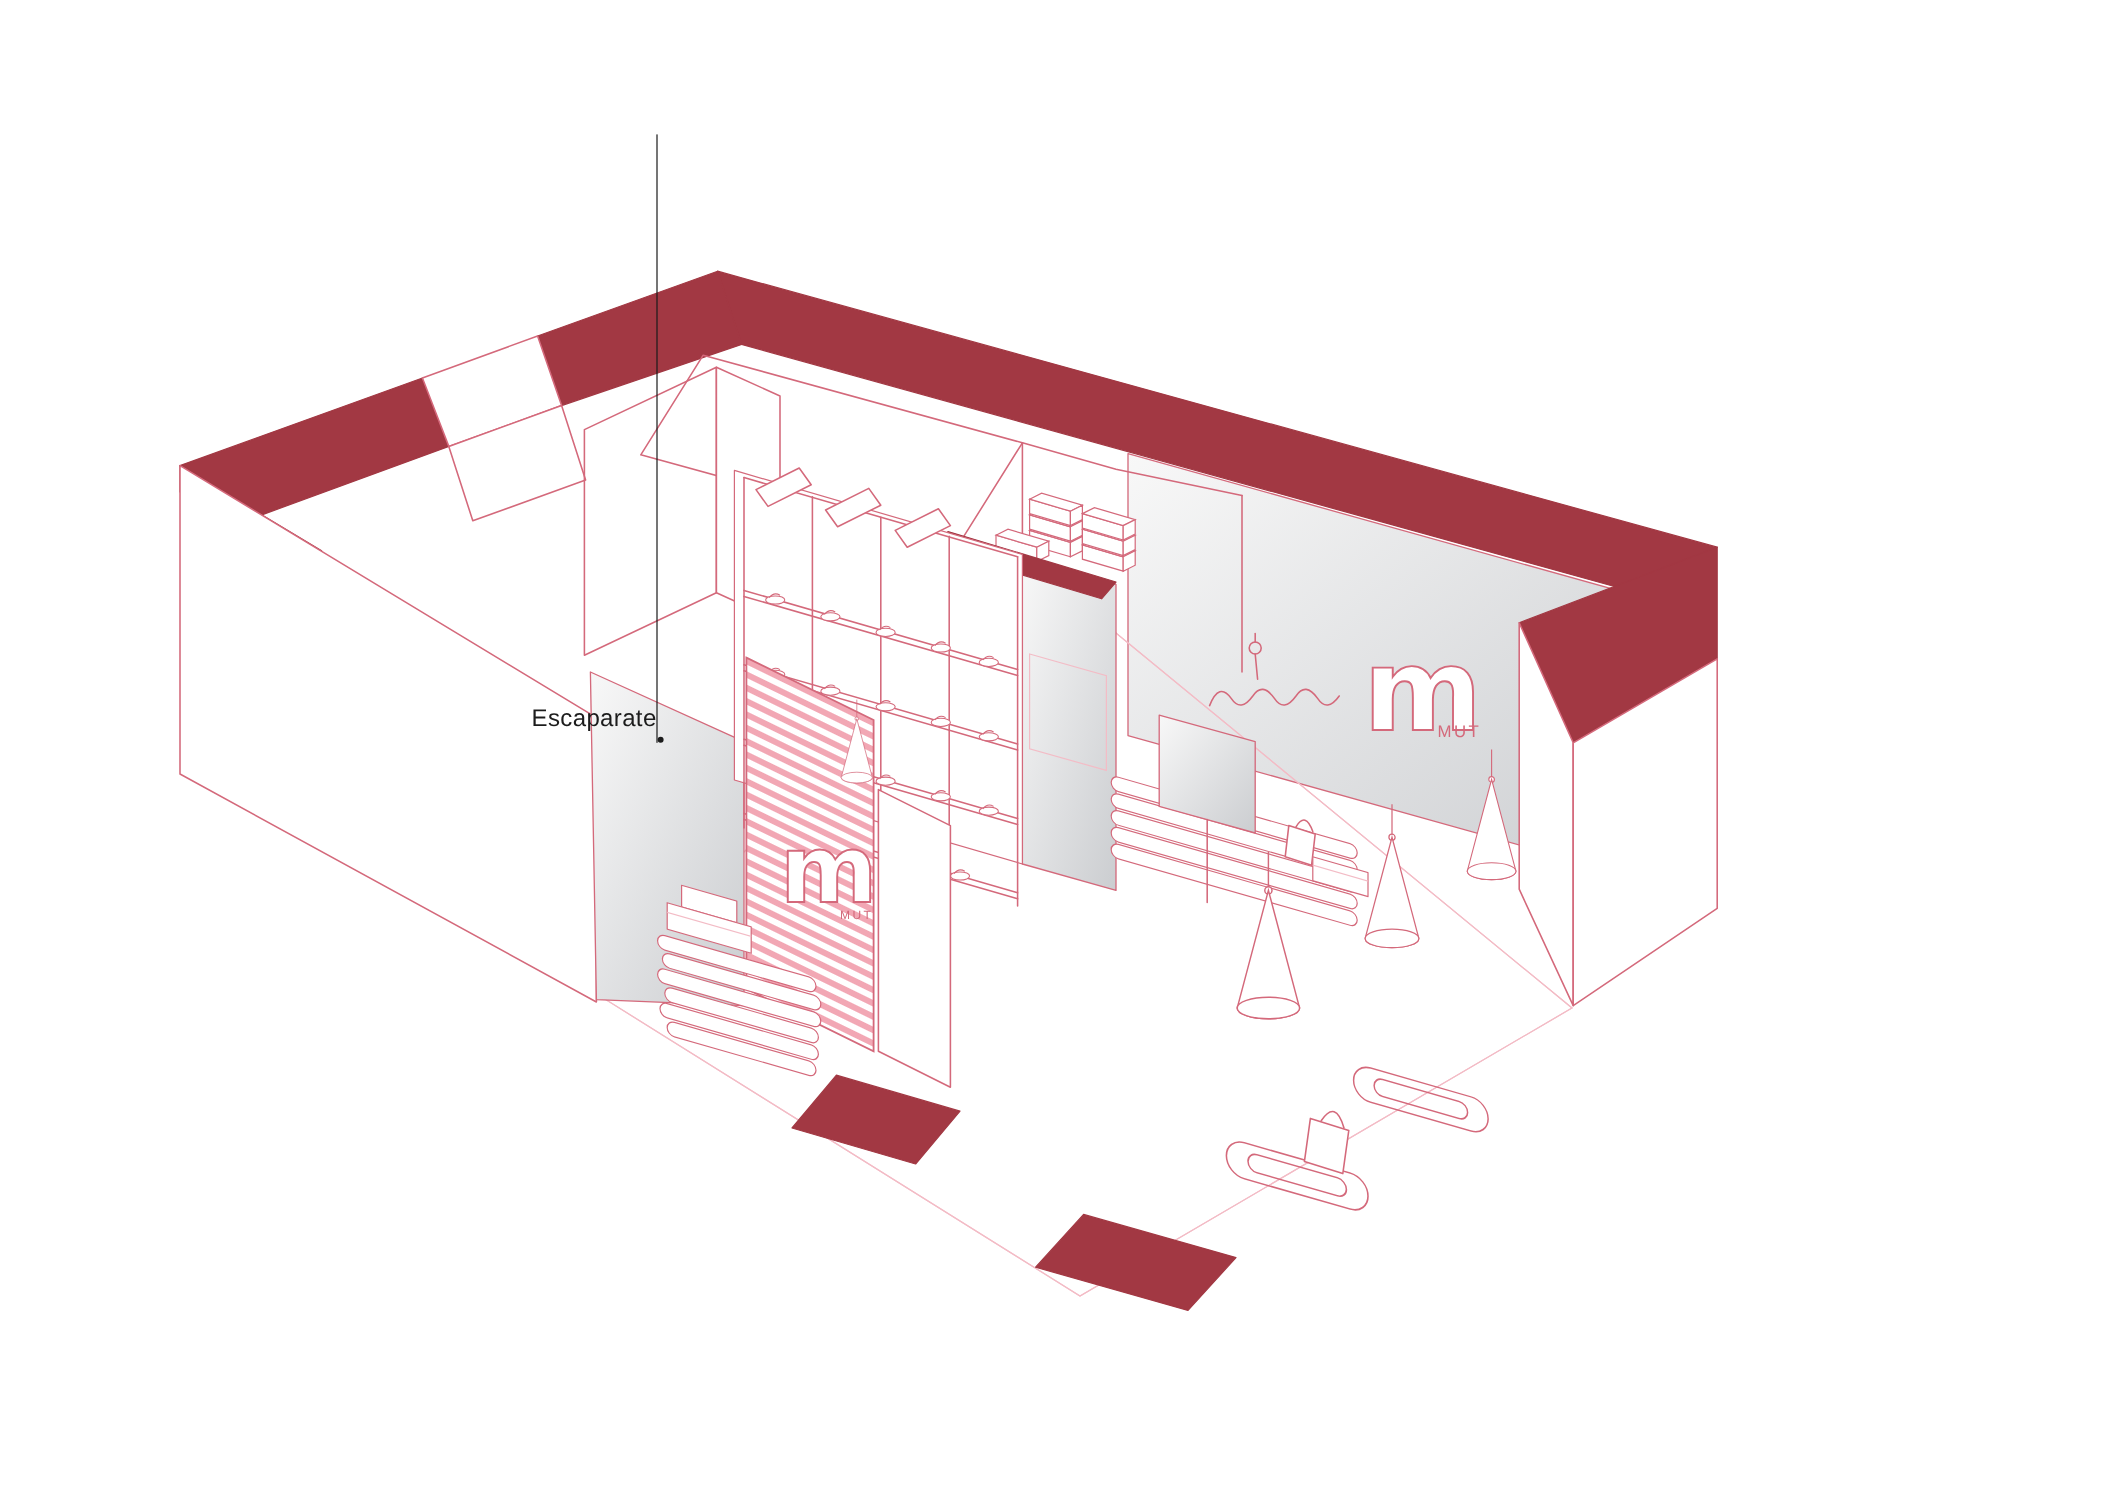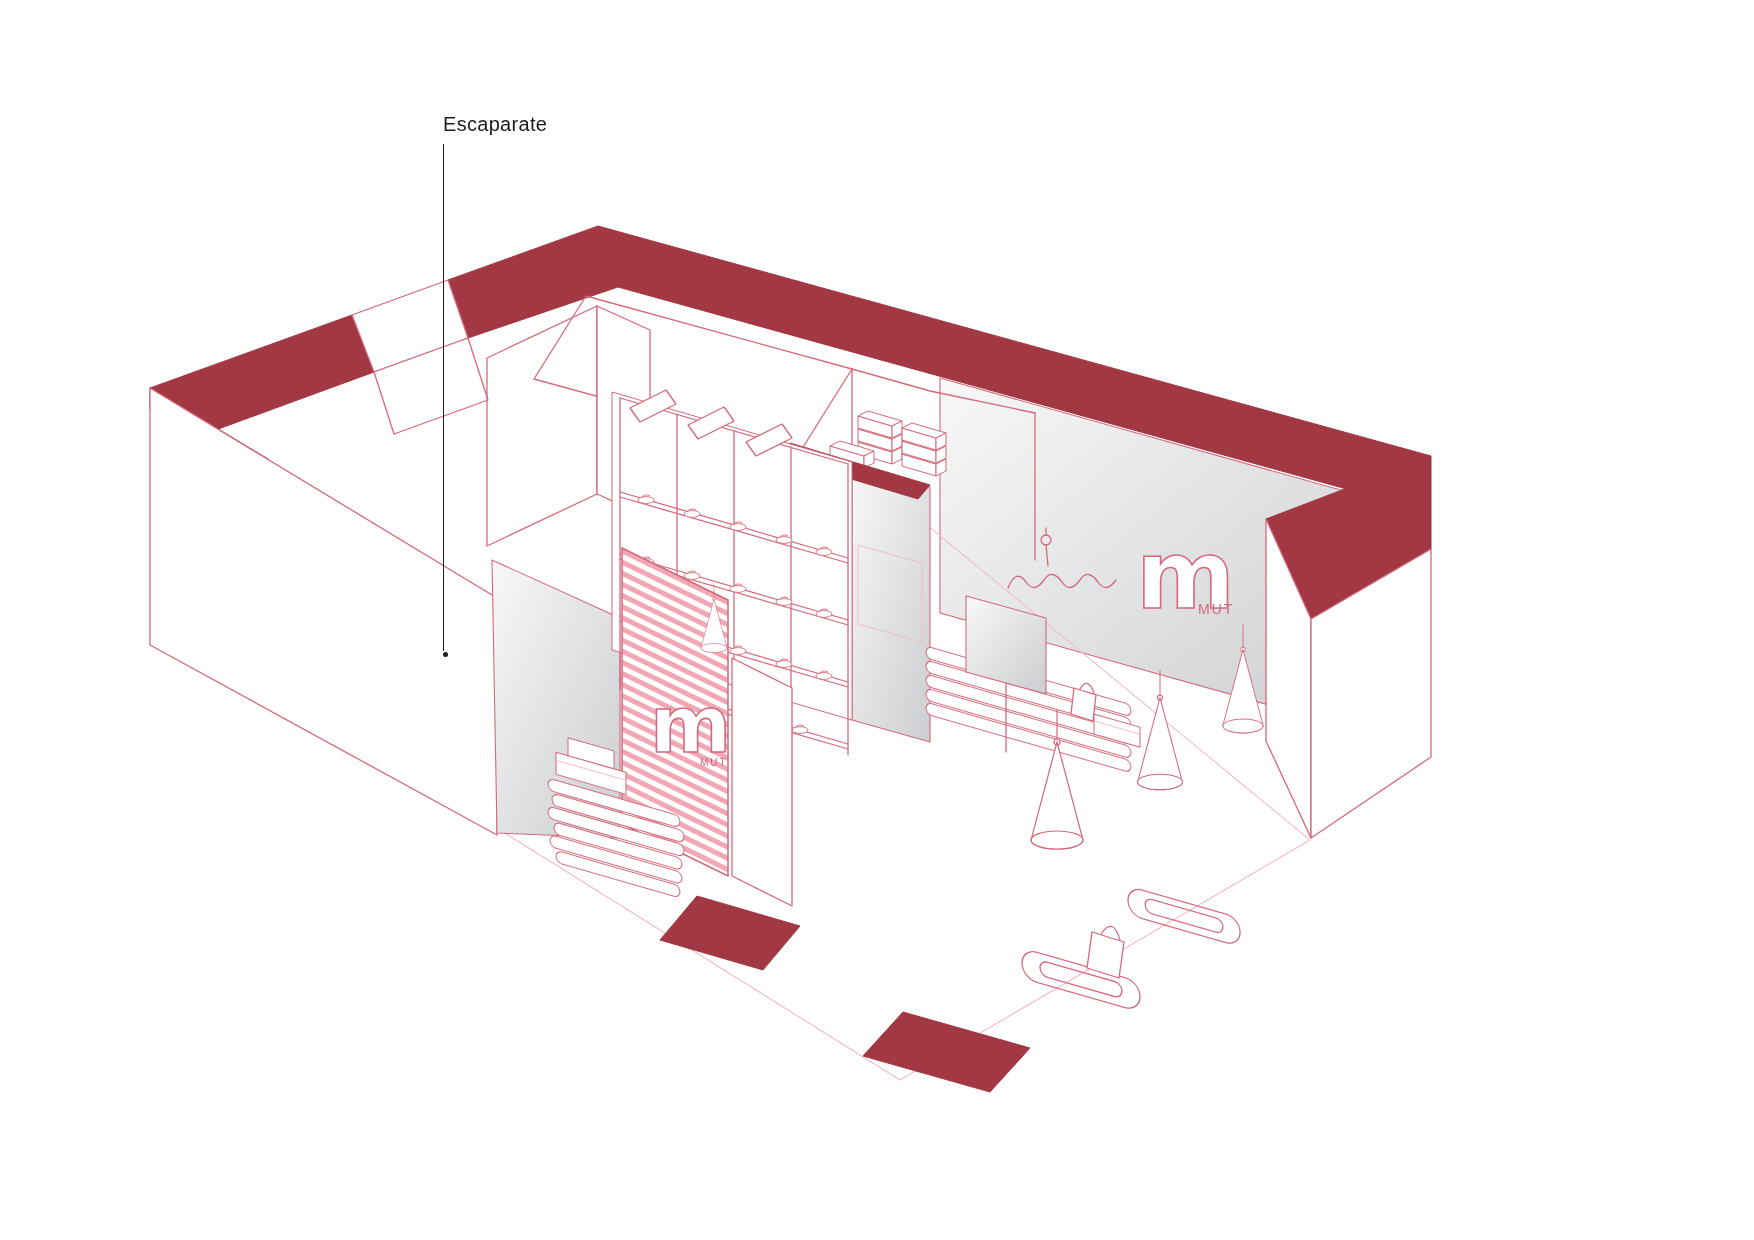--- a/index.html
+++ b/index.html
@@ -22,21 +22,21 @@
   .dk{fill:var(--wall-cut);stroke:var(--wall-cut);stroke-width:1;stroke-linejoin:round;}
   .w{fill:#fff;stroke:var(--line);stroke-width:1.3;stroke-linejoin:round;}
   .wS{fill:#fff;stroke:var(--line);stroke-width:1;stroke-linejoin:round;}
   .ln{fill:none;stroke:var(--line);stroke-width:1.3;stroke-linecap:round;stroke-linejoin:round;}
   .lns{fill:none;stroke:var(--line-soft);stroke-width:1;}
   .gl{fill:url(#gGlass);stroke:var(--line);stroke-width:1.1;stroke-linejoin:round;}
   .logoFill{fill:#fff;stroke:var(--line);stroke-width:1.6;font-family:"DejaVu Sans",sans-serif;font-weight:bold;}
   .logoSmall{fill:var(--line);font-family:"Liberation Sans",sans-serif;letter-spacing:2px;}
 
   
-  .callout{position:absolute;display:flex;flex-direction:column;align-items:flex-start;
+  .callout{position:absolute;display:flex;flex-direction:row;align-items:flex-end;
            width:180px;transform:translateX(-50%);pointer-events:none;}
   .callout-label{font-size:20px;line-height:24px;color:var(--label-ink);margin-bottom:8px;
                  letter-spacing:.3px;white-space:nowrap;}
   .leader{width:1px;background:var(--label-ink);}
   .dot{width:5px;height:5px;border-radius:50%;background:var(--label-ink);margin-top:1px;}
 </style>
 </head>
 <body>
 
 <div class="stage">

